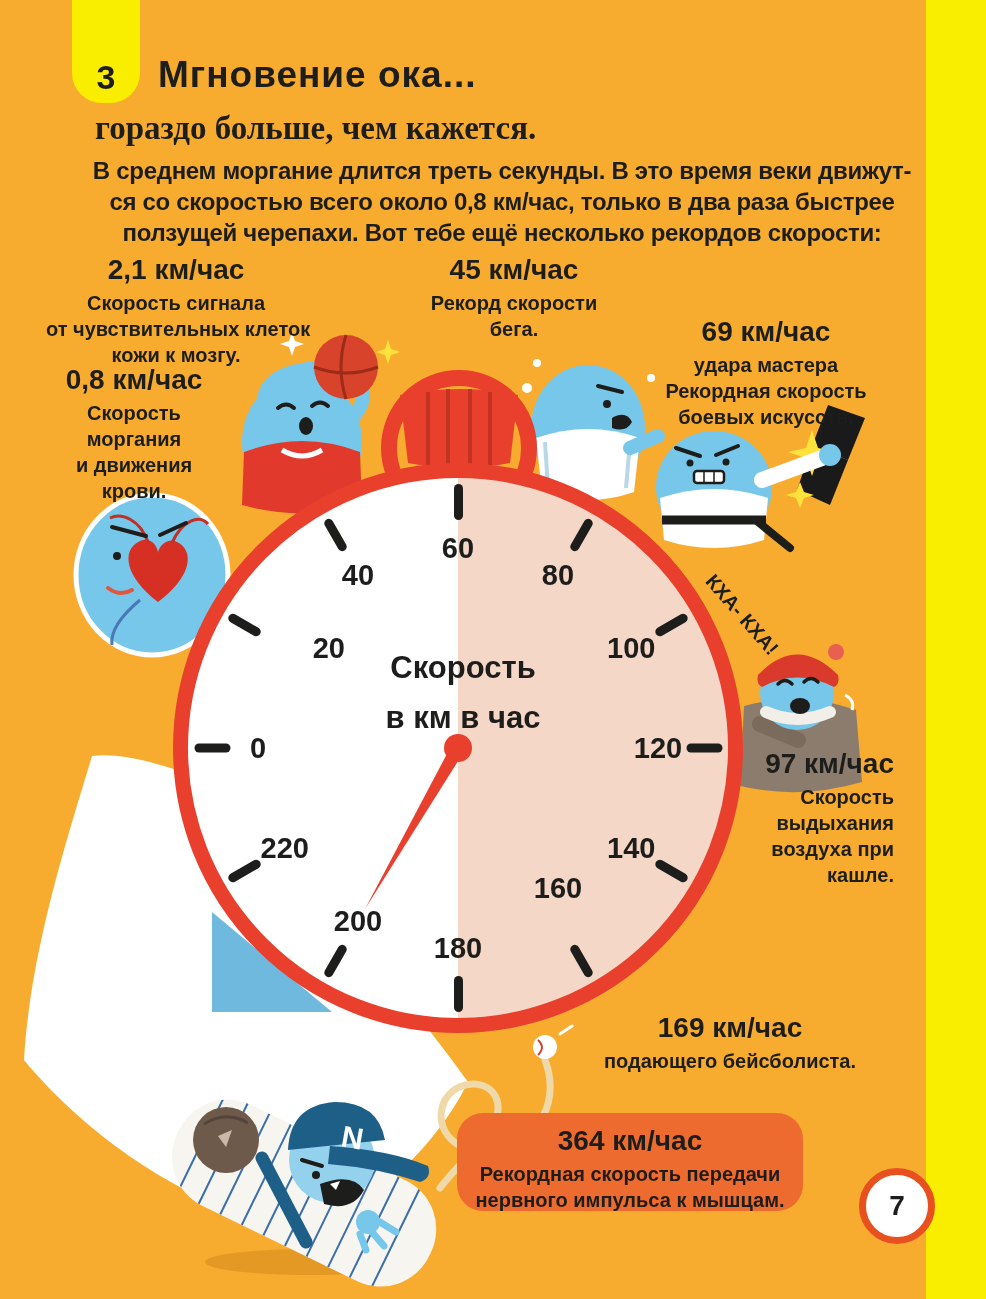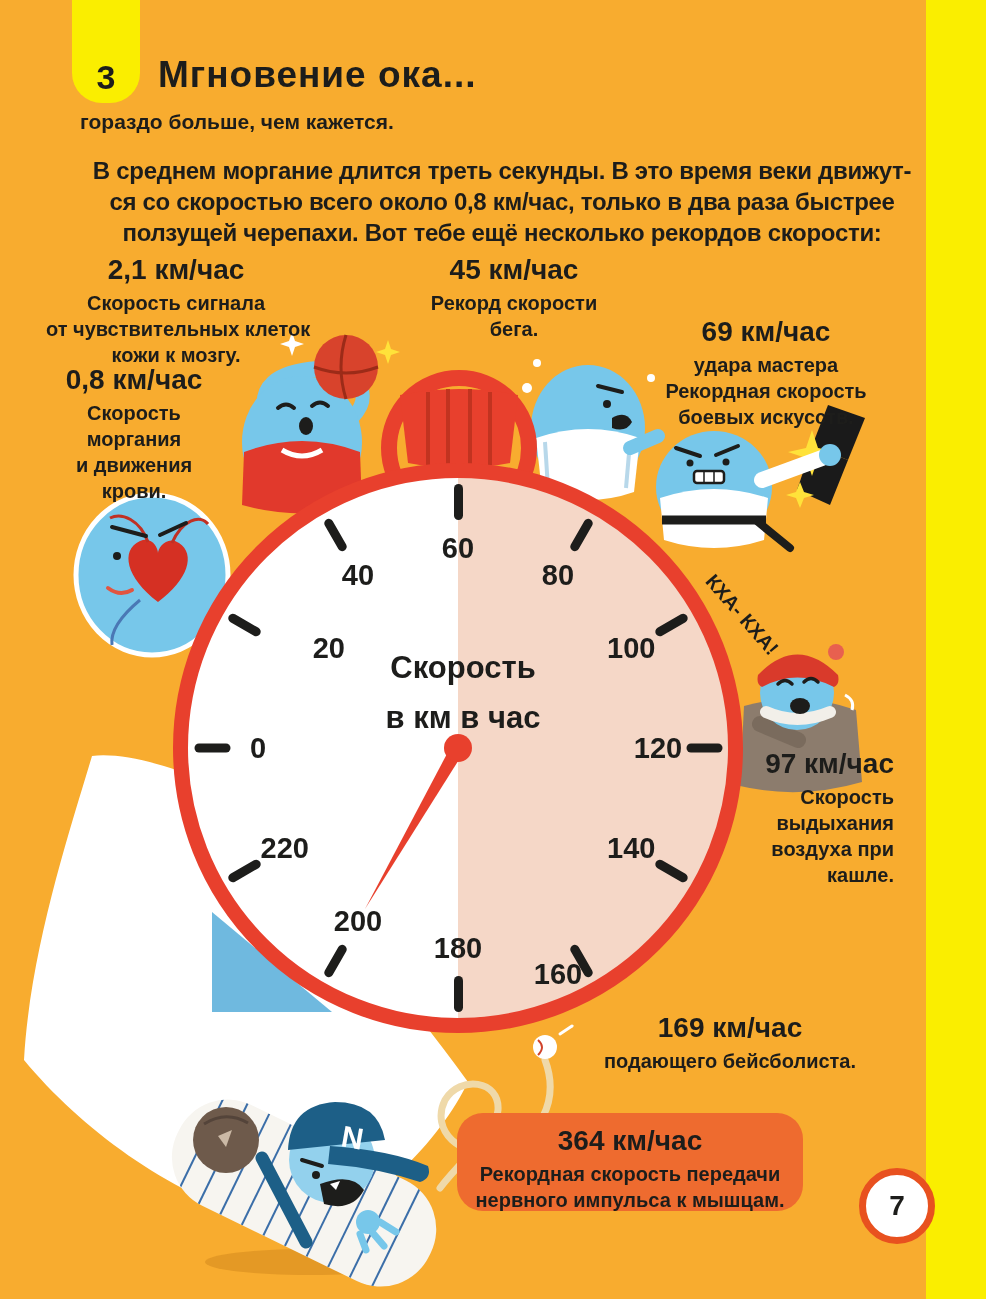--- a/index.html
+++ b/index.html
@@ -9,21 +9,21 @@
     font-family:"Liberation Sans",sans-serif;color:#1D1D1B;
   }
   .edge-right{position:absolute;right:0;top:0;width:60px;height:100%;background:#FAEE00;z-index:1;}
   .chapter-tab{
     position:absolute;left:72px;top:0;width:68px;height:103px;background:#FAEE00;
     border-radius:0 0 30px 30px;z-index:4;
     display:flex;align-items:flex-end;justify-content:center;padding-bottom:6px;box-sizing:border-box;
   }
   .chapter-num{font-size:34px;font-weight:bold;}
   .page-title{position:absolute;left:158px;top:54px;font-size:37px;font-weight:bold;letter-spacing:1px;z-index:4;white-space:nowrap;}
-  .page-subtitle{position:absolute;left:80px;top:110px;font-size:21px;font-weight:bold;z-index:4;white-space:nowrap;}
+  .page-subtitle{position:absolute;left:95px;top:110px;font-size:33px;font-weight:bold;z-index:4;white-space:nowrap;font-family:Liberation Serif, serif;}
   .intro{position:absolute;left:82px;top:155px;width:840px;z-index:4;font-size:24px;font-weight:bold;line-height:31px;letter-spacing:-0.3px;text-align:center;}
   .intro div{white-space:nowrap;}
 
   .art{position:absolute;left:0;top:0;z-index:1;}
 
   .dial{
     position:absolute;left:173px;top:463px;width:540px;height:540px;
     border:15px solid #E8402D;border-radius:50%;
     background:linear-gradient(90deg,#FFFFFF 50%,#F5D7C7 50%);
     z-index:2;box-sizing:content-box;
@@ -214,21 +214,21 @@
       <div class="dnum" style="left: 458px; top: 548px;">60</div>
       <div class="tick" style="left: 576.5px; top: 516.958px; transform: rotate(30deg);"></div>
       <div class="dnum" style="left: 558px; top: 574.795px;">80</div>
       <div class="tick" style="left: 666.542px; top: 607px; transform: rotate(60deg);"></div>
       <div class="dnum" style="left: 631.205px; top: 648px;">100</div>
       <div class="tick" style="left: 699.5px; top: 730px; transform: rotate(90deg);"></div>
       <div class="dnum" style="left: 658px; top: 748px;">120</div>
       <div class="tick" style="left: 666.542px; top: 853px; transform: rotate(120deg);"></div>
       <div class="dnum" style="left: 631.205px; top: 848px;">140</div>
       <div class="tick" style="left: 576.5px; top: 943.042px; transform: rotate(150deg);"></div>
-      <div class="dnum" style="left: 558px; top: 974px;">160</div>
+      <div class="dnum" style="left: 558px; top: 888px;">160</div>
       <div class="tick" style="left: 453.5px; top: 976px; transform: rotate(180deg);"></div>
       <div class="dnum" style="left: 458px; top: 948px;">180</div>
       <div class="tick" style="left: 330.5px; top: 943.042px; transform: rotate(210deg);"></div>
       <div class="dnum" style="left: 358px; top: 921.205px;">200</div>
       <div class="tick" style="left: 240.458px; top: 853px; transform: rotate(240deg);"></div>
       <div class="dnum" style="left: 284.795px; top: 848px;">220</div>
       <div class="tick" style="left: 207.5px; top: 730px; transform: rotate(270deg);"></div>
       <div class="dnum" style="left: 258px; top: 748px;">0</div>
       <div class="tick" style="left: 240.458px; top: 607px; transform: rotate(300deg);"></div>
       <div class="dnum" style="left: 284.795px; top: 648px; margin-left: 44px;">20</div>

